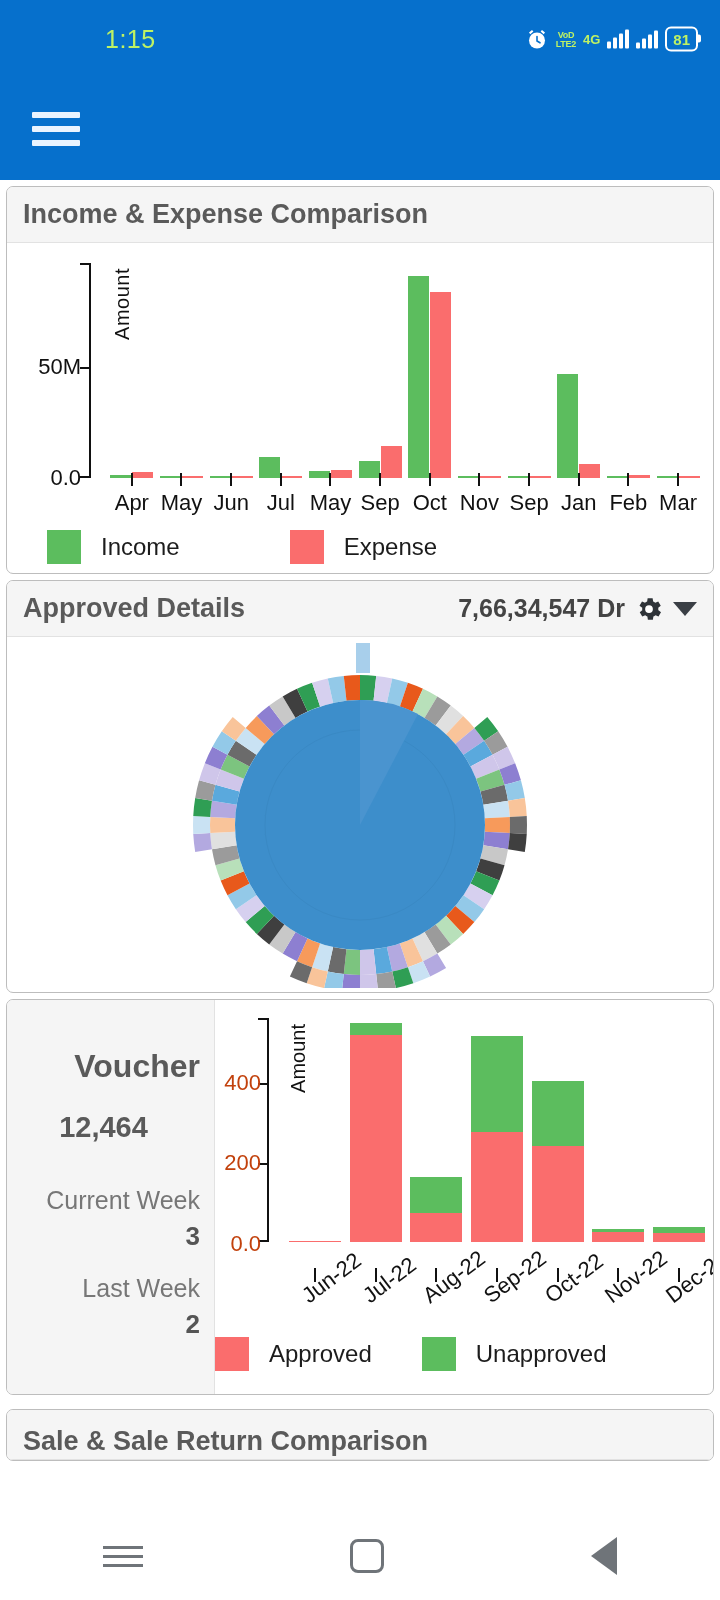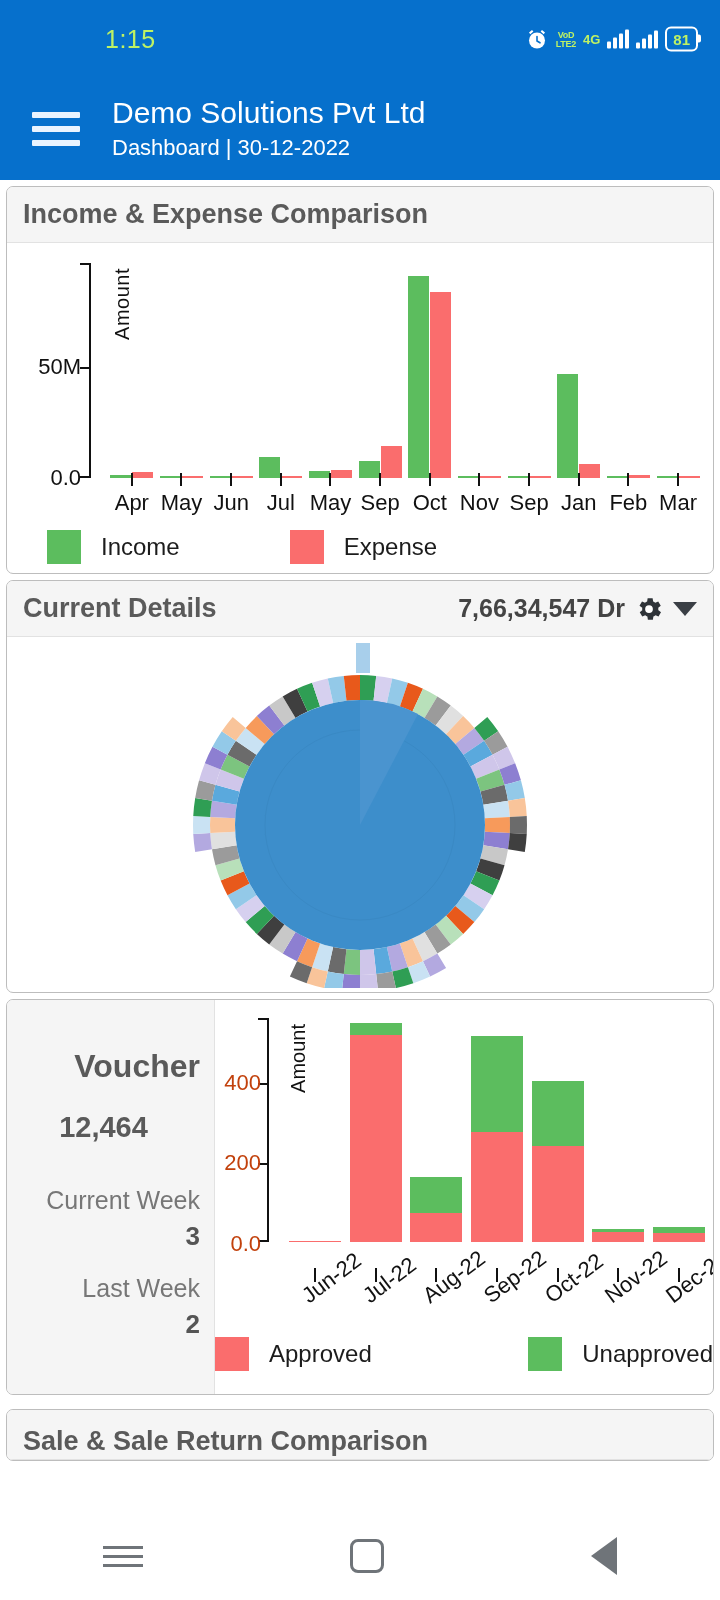--- a/index.html
+++ b/index.html
@@ -163,21 +163,21 @@
   }
   .xtick2 { width:52px; text-align:center; position:relative; }
   .xtick2 .mark { width:2px; height:14px; background:#111; margin:0 auto; }
   .xtick2 .lbl {
     font-size:22px; color:#111; white-space:nowrap;
     transform:rotate(-37deg); transform-origin:left top;
     position:absolute; left:8px; top:20px;
   }
   .legend2 {
     position:absolute; left:0; right:0; bottom:18px; height:44px;
-    display:flex; align-items:center; justify-content:space-between; gap:86px;
+    display:flex; align-items:center; justify-content:flex-start; gap:50px;
   }
 
   
   .card-cut { margin:14px 6px 0 6px; height:52px; }
   .card-cut .card-head { padding:14px 16px 0 16px; height:100%; }
 
   
   .navbar {
     position:absolute; left:0; bottom:0; width:720px; height:88px;
     background:#fff; display:flex; align-items:center; justify-content:space-around;
@@ -221,24 +221,20 @@
     <div class="battery">81</div>
   </div>
 </div>
 
 <div class="appbar">
   <div class="hamburger">
     <span></span>
       <span></span>
       <span></span>
   </div>
-  <div class="appbar-text">
-    <div class="app-title">Demo Solutions Pvt Ltd</div>
-    <div class="app-sub">Dashboard | 30-12-2022</div>
-  </div>
 </div>
 
 <div class="card">
   <div class="card-head">
     <div class="card-title">Income &amp; Expense Comparison</div>
   </div>
   <div class="chart1-wrap">
     <div class="ytitle">Amount</div>
     <div class="axis-v">
       <div class="tick-mid" id="c1tickmid" style="top: 104.175px;"></div>
@@ -355,21 +351,21 @@
       <div class="legend-item">
         <div class="swatch" style="background:#fa6d6d"></div>
         <span class="txt">Expense</span>
       </div>
     </div>
   </div>
 </div>
 
 <div class="card">
   <div class="card-head">
-    <div class="card-title">Current Details</div>
+    <div class="card-title">Approved Details</div>
     <div class="card-head-right">
       <span>7,66,34,547 Dr</span>
       <svg class="gear" viewBox="0 0 24 24">
         <path fill="#2e3338" d="M19.4 13a7.6 7.6 0 0 0 0-2l2-1.6-2-3.4-2.4 1a7.5 7.5 0 0 0-1.7-1l-.4-2.6h-4l-.4 2.6c-.6.2-1.2.6-1.7 1l-2.4-1-2 3.4L6.6 11a7.6 7.6 0 0 0 0 2l-2 1.6 2 3.4 2.4-1c.5.4 1.1.8 1.7 1l.4 2.6h4l.4-2.6c.6-.2 1.2-.6 1.7-1l2.4 1 2-3.4-2-1.6z"></path>
         <circle cx="12" cy="12" r="3.1" fill="#ffffff"></circle>
       </svg>
       <div class="caret"></div>
     </div>
   </div>
   <div class="sun-wrap">

